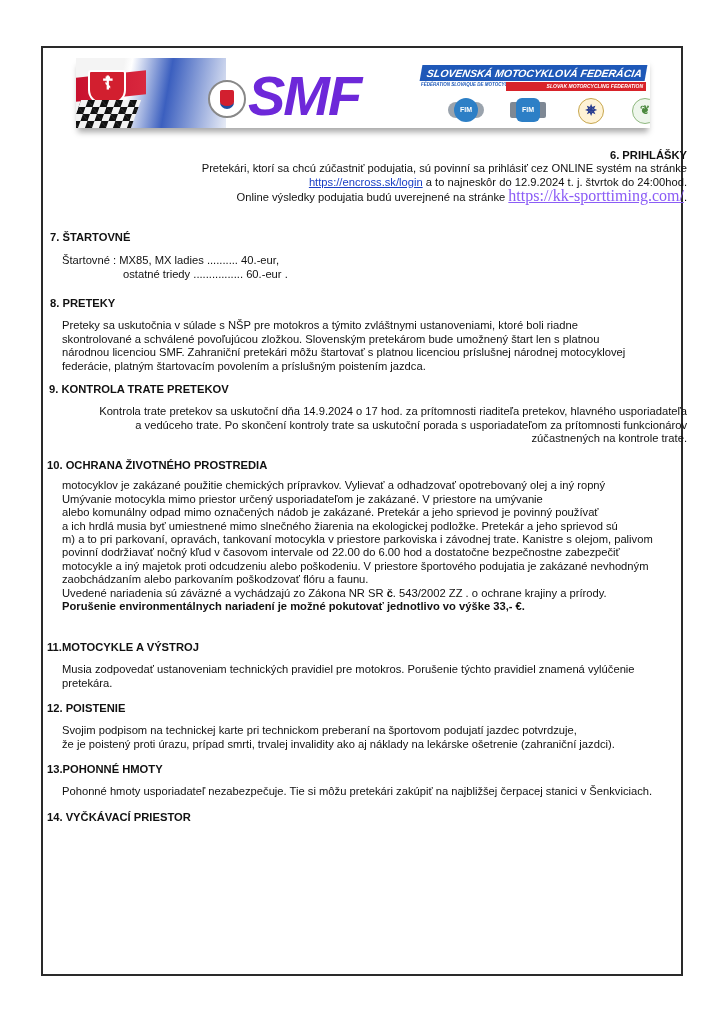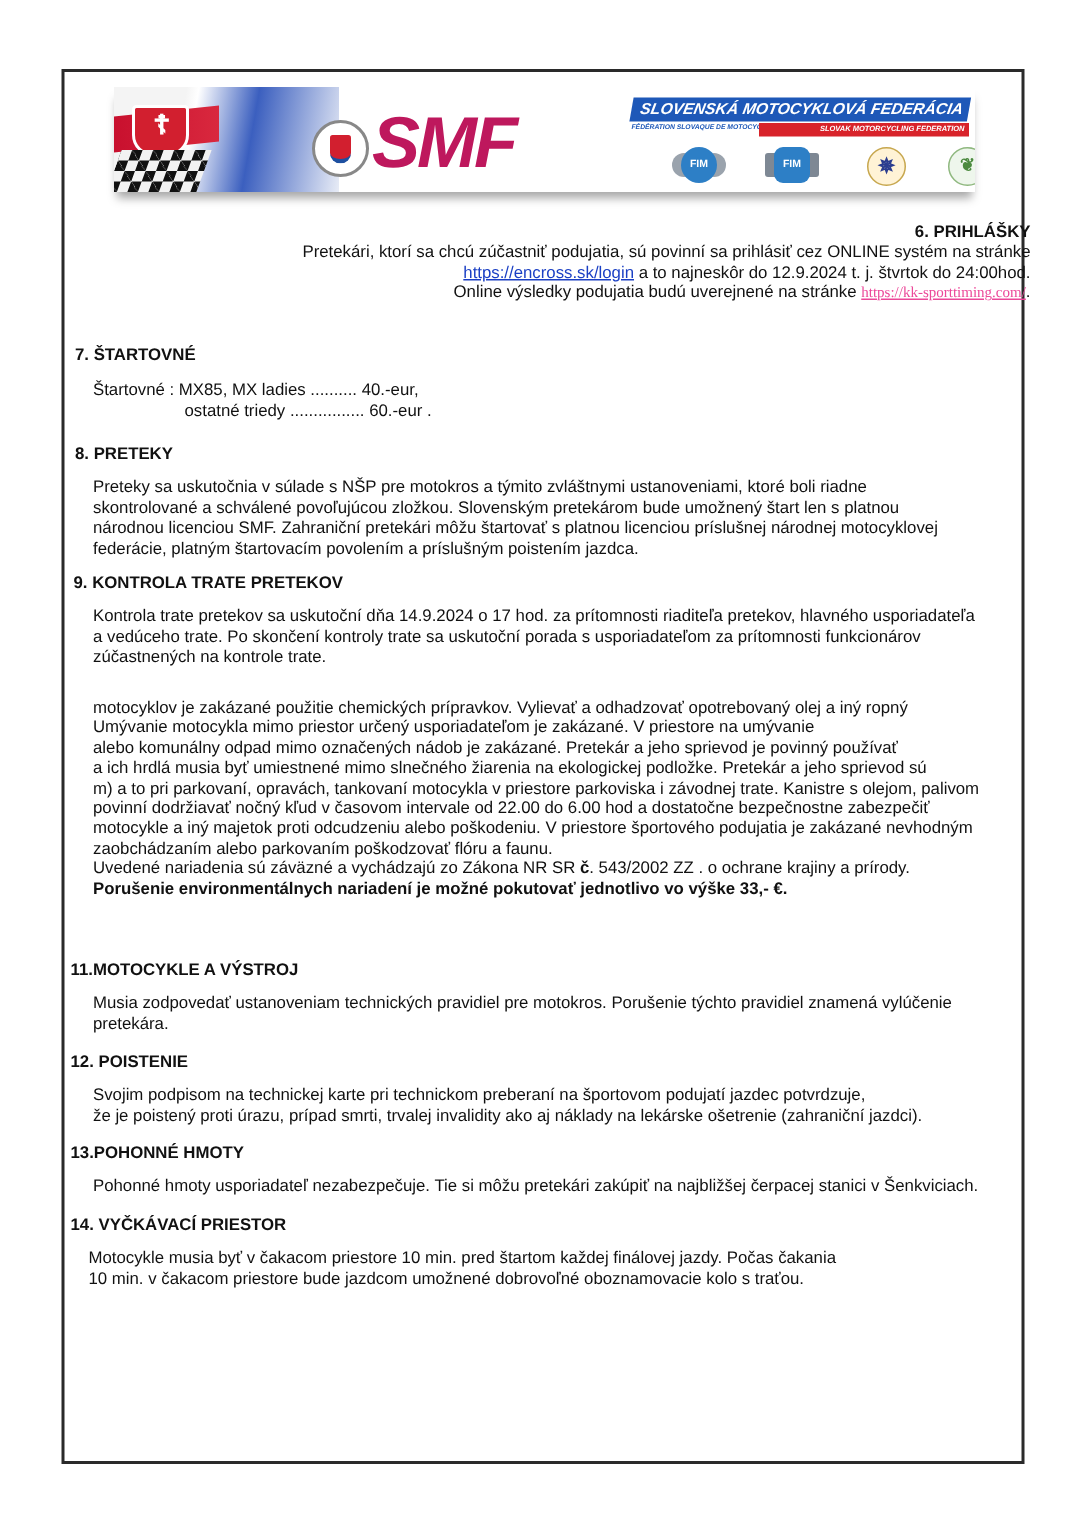--- a/index.html
+++ b/index.html
@@ -19,41 +19,41 @@
     .checker { position: absolute; left: 0; top: 42px; width: 60px; height: 28px;
                background-image: linear-gradient(45deg,#111 25%,transparent 25%,transparent 75%,#111 75%),
                                  linear-gradient(45deg,#111 25%,#f2f2f2 25%,#f2f2f2 75%,#111 75%);
                background-size: 14px 14px; background-position: 0 0, 7px 7px; transform: skewX(-20deg); }
     .smf-logo { position: absolute; left: 132px; top: 10px; width: 130px; height: 58px; }
     .smf-seal { position: absolute; left: 0; top: 12px; width: 34px; height: 34px; border-radius: 50%;
                 border: 2px solid #888; background: #fff; }
     .smf-seal-shield { position: absolute; left: 10px; top: 8px; width: 14px; height: 16px; background: #d21f2f;
                        border-radius: 2px 2px 8px 8px; border-bottom: 3px solid #1d4fa0; }
     .smf-text { position: absolute; left: 40px; top: 2px; font-family: "Liberation Sans", sans-serif;
-                font-style: italic; font-weight: bold; font-size: 48px; line-height: 52px; color: #be185d; letter-spacing: -2px; }
+                font-style: italic; font-weight: bold; font-size: 56px; line-height: 52px; color: #6d28d9; letter-spacing: -2px; }
     .fed-title { position: absolute; left: 345px; top: 7px; width: 225px; height: 16px; background: #1e58b8;
                  transform: skewX(-10deg); color: #fff; font-style: italic; font-weight: bold; font-size: 10.5px;
                  line-height: 16px; text-align: right; padding-right: 4px; box-sizing: border-box; }
     .fed-sub-fr { position: absolute; left: 345px; top: 24px; font-size: 4.5px; font-weight: bold; color: #1e58b8; font-style: italic; }
     .fed-sub-en { position: absolute; left: 430px; top: 24px; width: 140px; height: 9px; background: #d8232a; color: #fff;
                   font-size: 5px; font-style: italic; font-weight: bold; line-height: 9px; text-align: right; padding-right: 3px; box-sizing: border-box; }
     .badges { position: absolute; left: 378px; top: 38px; width: 200px; height: 30px; }
     .badge { position: absolute; top: 2px; width: 24px; height: 24px; border-radius: 50%;
              font-size: 7px; font-weight: bold; color: #fff; text-align: center; line-height: 24px; }
     .badge.fim1 { left: 0; background: #2d7fc6; box-shadow: -10px 0 0 -4px #9aa3ad, 10px 0 0 -4px #9aa3ad; }
     .badge.fim2 { left: 62px; background: #2d7fc6; border-radius: 6px; box-shadow: -10px 0 0 -4px #7e8894, 10px 0 0 -4px #7e8894; }
     .badge.compass { left: 124px; background: #fff3d6; border: 1px solid #c7a74e; color: #2a3d8f; font-size: 14px; line-height: 22px; }
     .badge.eco { left: 178px; background: #eef6ec; border: 1px solid #8fb87f; color: #4c8a3f; font-size: 12px; line-height: 22px; }
 
     .content { position: absolute; left: 47px; top: 149px; width: 640px; font-size: 11.2px; line-height: 13.4px; }
     .sec { position: absolute; left: 0; width: 640px; }
     .h { font-weight: bold; font-size: 11.2px; line-height: 13.4px; white-space: nowrap; }
     .p { white-space: nowrap; }
     .link { color: #1a3fc4; text-decoration: underline; }
-    .link-serif { font-family: "Liberation Serif", serif; font-size: 10px; color: #ec4899; text-decoration: underline; }
+    .link-serif { font-family: "Liberation Serif", serif; font-size: 16px; color: #8b5cf6; text-decoration: underline; }
     .b { font-weight: bold; }
   </style>
 </head>
 <body>
 
 <div class="page-frame"></div>
 
 <div class="banner">
   <div class="flag"></div>
   <div class="flag-red"></div>
@@ -108,28 +108,29 @@
     <div style="padding-left:15px; margin-top:9px;">
       <div class="p"> Preteky sa uskutočnia v súlade s NŠP pre motokros a týmito zvláštnymi ustanoveniami, ktoré boli riadne</div>
       <div class="p">skontrolované a schválené povoľujúcou zložkou. Slovenským pretekárom bude umožnený štart len s platnou</div>
       <div class="p">národnou licenciou SMF. Zahraniční pretekári môžu štartovať s platnou licenciou príslušnej národnej motocyklovej</div>
       <div class="p">federácie, platným štartovacím povolením a príslušným poistením jazdca.</div>
     </div>
   </div>
 
   <div class="sec" style="top:234px;">
     <div class="h" style="padding-left:2px;">9. KONTROLA TRATE  PRETEKOV</div>
-    <div style="padding-left:15px; margin-top:9px;">
+    <div style="padding-left:15px; margin-top:9px;text-align:right;">
       <div class="p">Kontrola trate pretekov sa uskutoční dňa 14.9.2024 o 17 hod. za prítomnosti riaditeľa pretekov, hlavného usporiadateľa</div>
       <div class="p">a vedúceho trate. Po skončení kontroly trate sa uskutoční porada s usporiadateľom za prítomnosti funkcionárov</div>
       <div class="p">zúčastnených na kontrole trate.</div>
     </div>
   </div>
 
   <div class="sec" style="top:310px;">
+    <div class="h">10. OCHRANA ŽIVOTNÉHO PROSTREDIA</div>
     <div style="padding-left:15px; margin-top:7px;">
       <div class="p">motocyklov je zakázané použitie chemických prípravkov. Vylievať a odhadzovať opotrebovaný olej a iný ropný</div>
       <div class="p">Umývanie motocykla mimo priestor určený usporiadateľom je zakázané. V priestore na umývanie</div>
       <div class="p">alebo komunálny odpad mimo označených nádob je zakázané. Pretekár a jeho sprievod je povinný používať</div>
       <div class="p">a ich hrdlá musia byť umiestnené mimo slnečného žiarenia na ekologickej podložke. Pretekár a jeho sprievod sú</div>
       <div class="p">m) a to pri parkovaní, opravách, tankovaní motocykla v priestore parkoviska i závodnej trate. Kanistre s olejom, palivom</div>
       <div class="p">povinní dodržiavať nočný kľud v časovom intervale od 22.00 do 6.00 hod a dostatočne bezpečnostne zabezpečiť</div>
       <div class="p">motocykle a iný majetok proti odcudzeniu alebo poškodeniu. V priestore športového podujatia je zakázané nevhodným</div>
       <div class="p">zaobchádzaním alebo parkovaním poškodzovať flóru a faunu.</div>
       <div class="p">
@@ -157,19 +158,15 @@
 
   <div class="sec" style="top:614px;">
     <div class="h">13.POHONNÉ HMOTY</div>
     <div style="padding-left:15px; margin-top:9px;">
       <div class="p">Pohonné hmoty usporiadateľ nezabezpečuje. Tie si môžu pretekári zakúpiť na najbližšej čerpacej stanici v Šenkviciach.</div>
     </div>
   </div>
 
   <div class="sec" style="top:662px;">
     <div class="h">14. VYČKÁVACÍ  PRIESTOR</div>
-    <div style="padding-left:12px; margin-top:9px;">
-      <div class="p"> Motocykle musia byť v čakacom priestore 10 min. pred štartom každej finálovej jazdy. Počas čakania</div>
-      <div class="p">10 min. v čakacom priestore bude jazdcom umožnené dobrovoľné oboznamovacie kolo s traťou.</div>
-    </div>
   </div>
 
 </div>
 
 </body></html>

